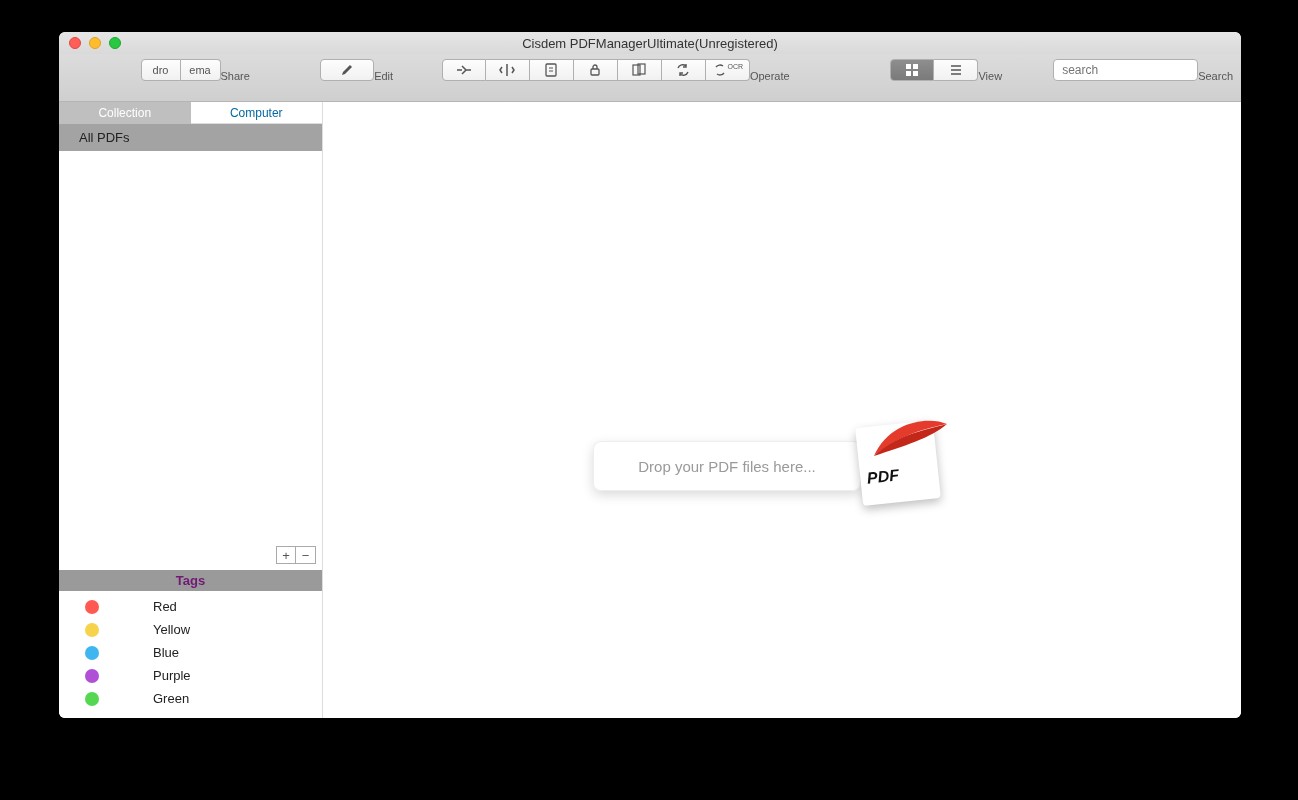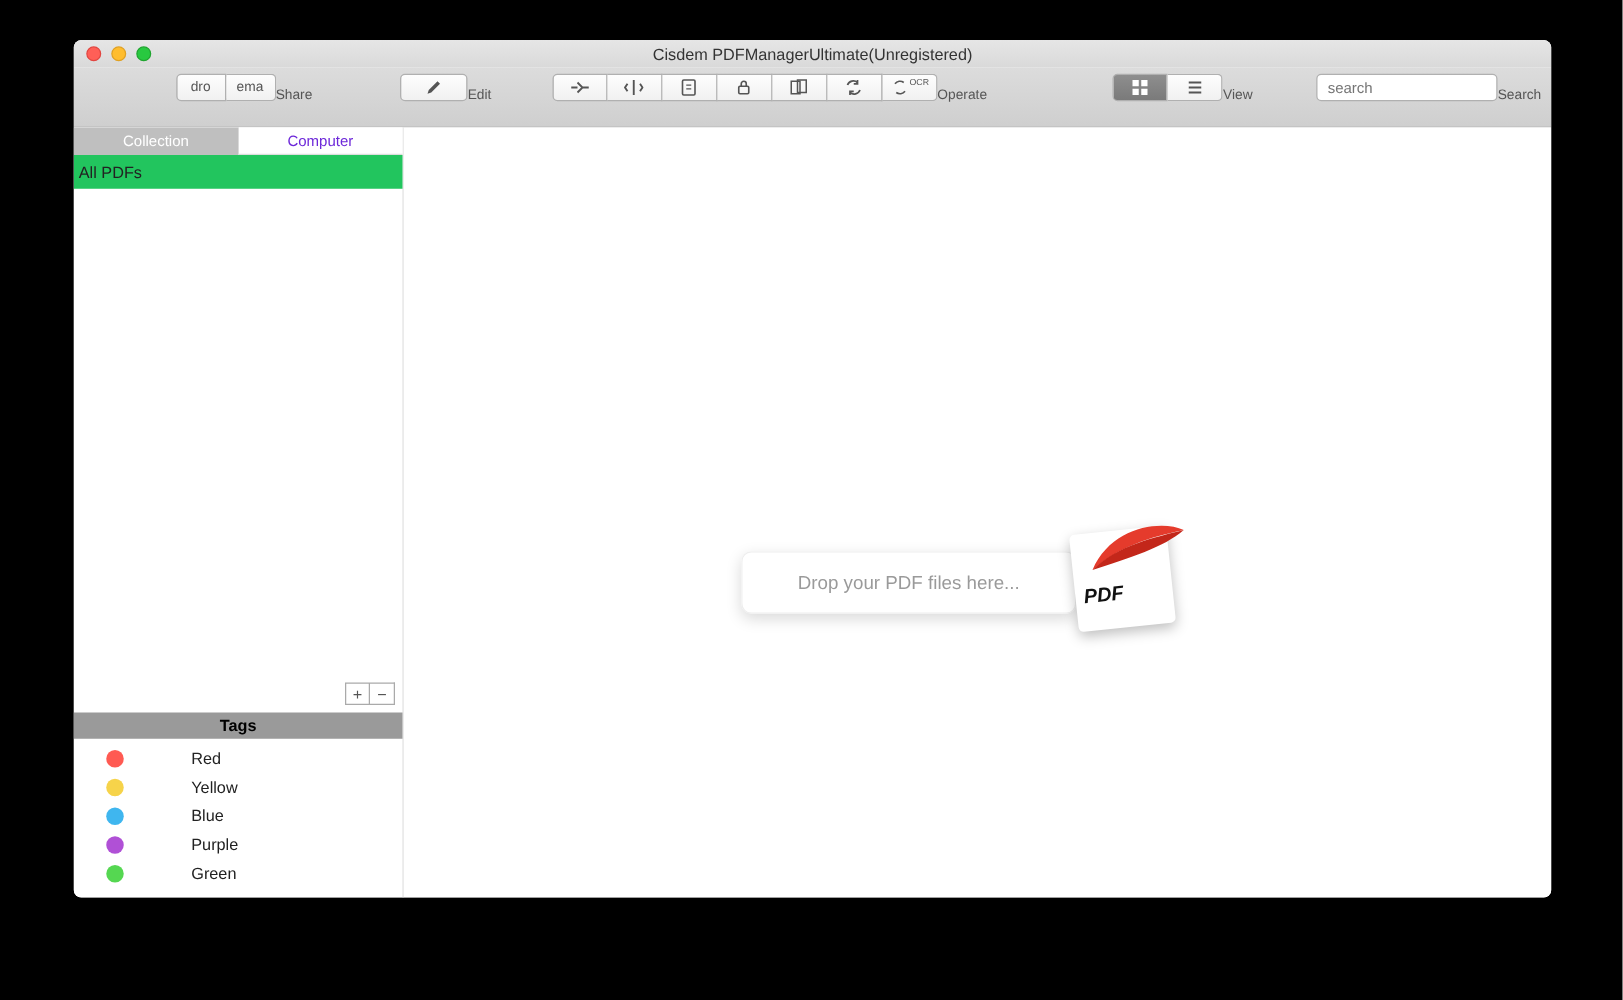--- a/index.html
+++ b/index.html
@@ -120,48 +120,48 @@
     height:22px;
   }
   .sidetab {
     flex:1;
     text-align:center;
     font-size:12px;
     line-height:22px;
     cursor:pointer;
   }
   .sidetab.inactive { background:#bfbfbf; color:#fff;}
-  .sidetab.active { background:#fff; color:#6d28d9; border-bottom:1px solid #ddd;}
+  .sidetab.active { background:#fff; color:#0369a1; border-bottom:1px solid #ddd;}
   .list {
     flex:1;
     position:relative;
   }
   .list-item {
-    padding:6px 4px;
+    padding:6px 20px;
     font-size:13px;
     color:#222;
-    background:#22c55e;
+    background:#a3a3a3;
   }
   .addremove {
     position:absolute;
     right:6px;
     bottom:6px;
     display:flex;
   }
   .sq {
     width:20px;height:18px;
     border:1px solid #aaa;
     background:#fff;
     display:flex;align-items:center;justify-content:center;
     font-size:13px;color:#555;cursor:pointer;
   }
   .sq + .sq { border-left:none;}
   .tags-header {
     background:#9a9a9a;
-    color:#000000;
+    color:#701a75;
     text-align:center;
     font-size:13px;
     font-weight:600;
     padding:3px 0;
   }
   .tags {
     padding:4px 0 8px 0;
   }
   .tag {
     display:flex;

